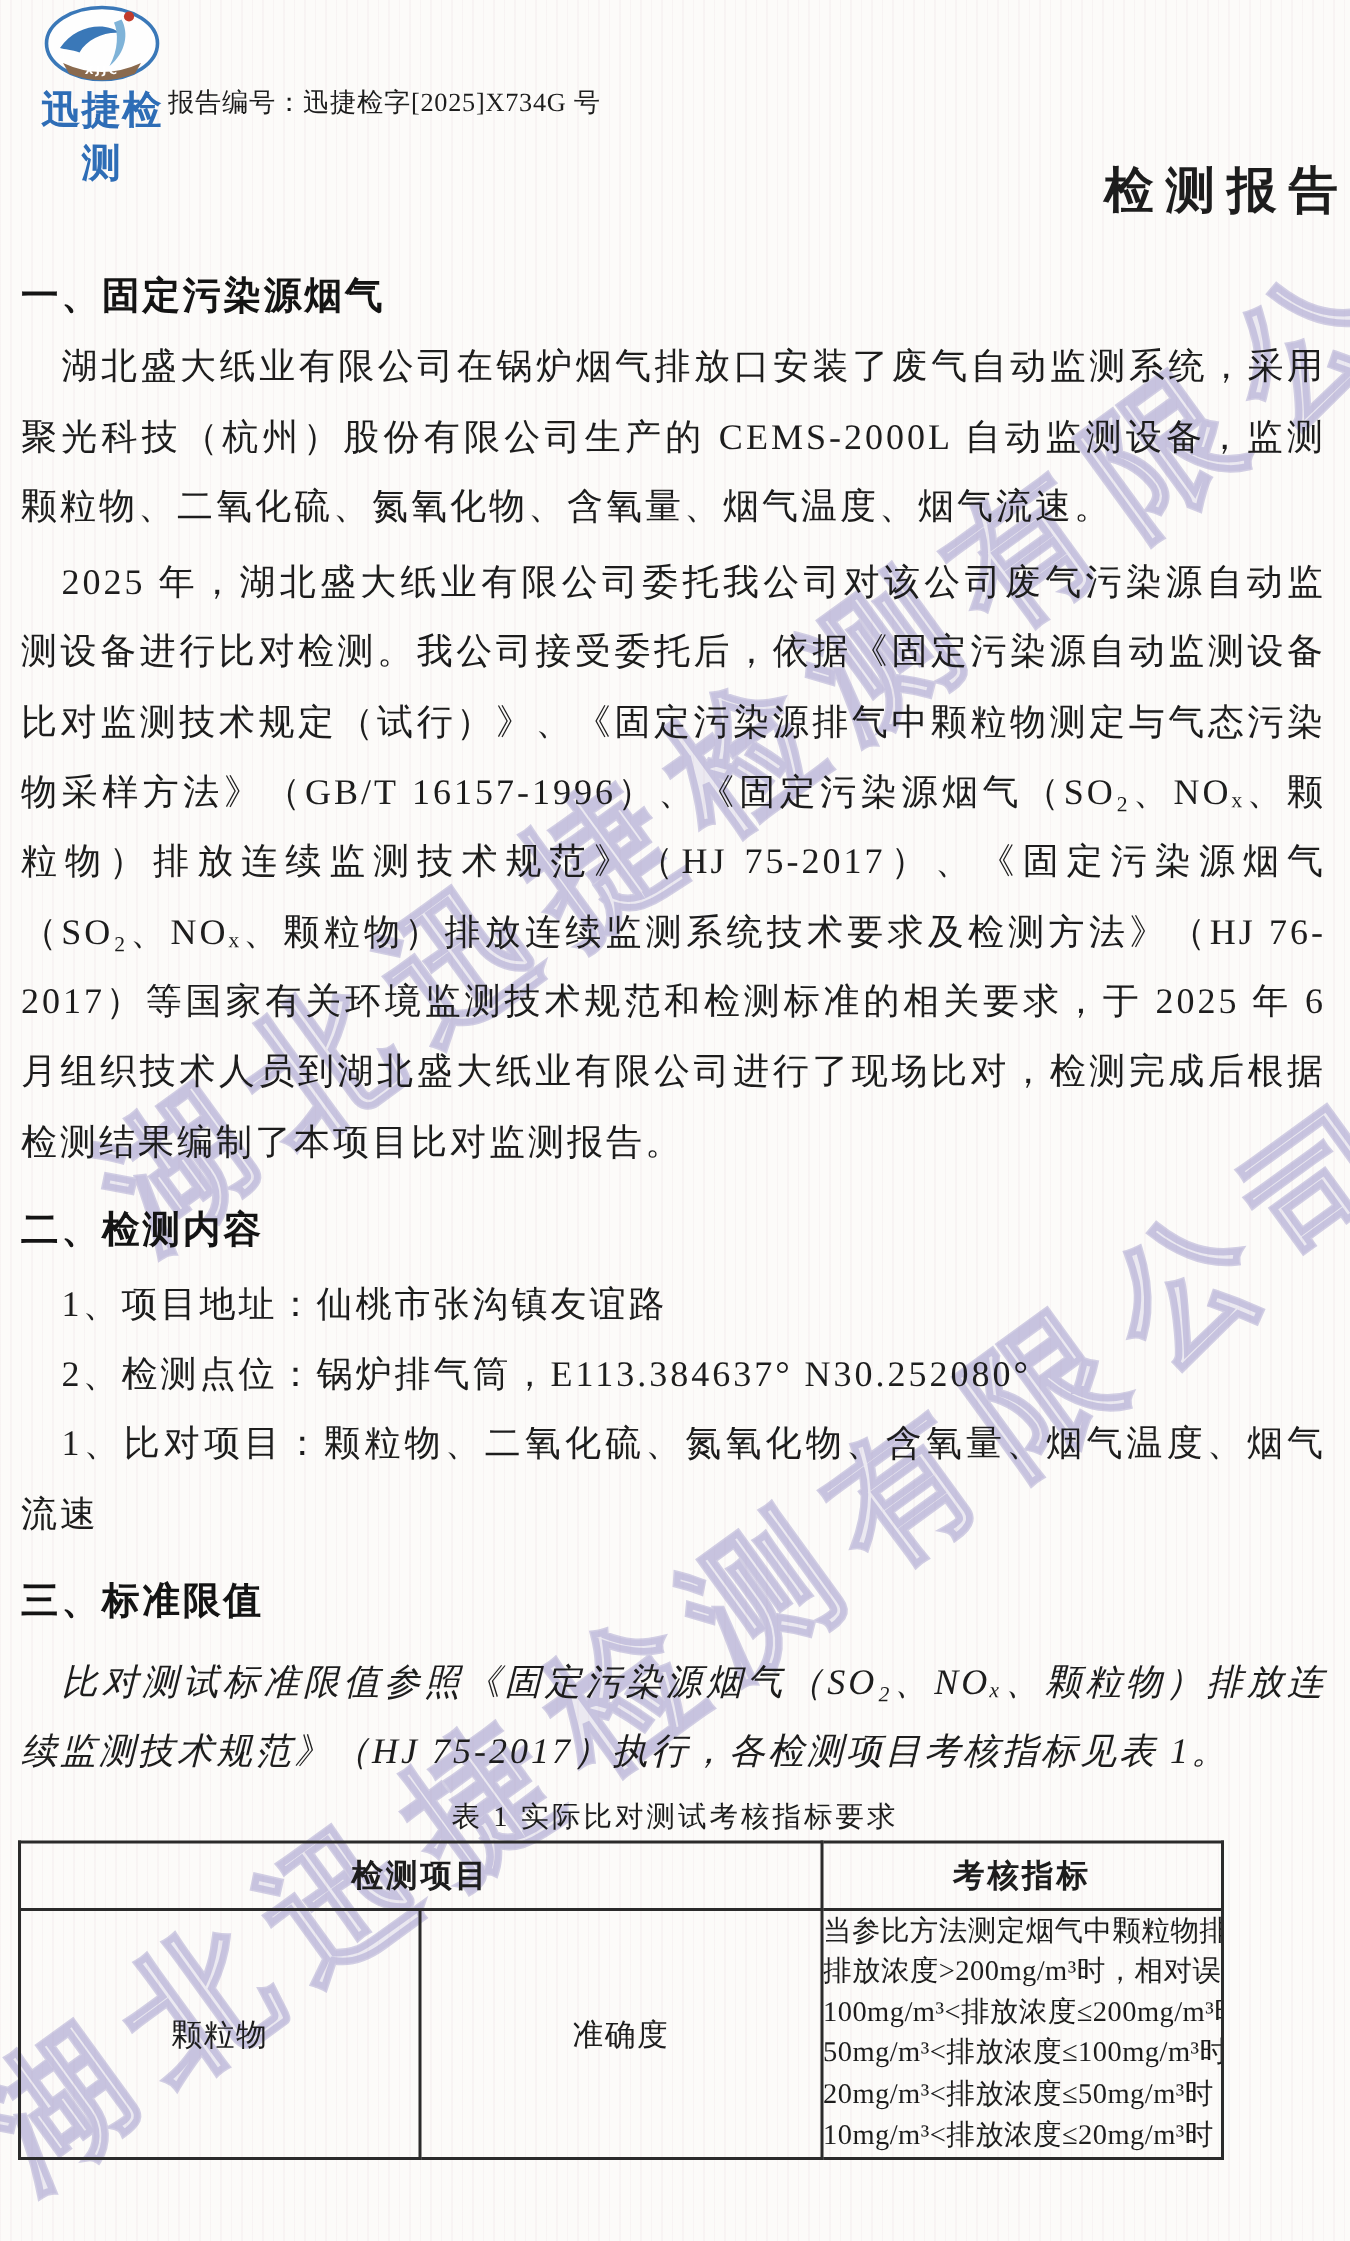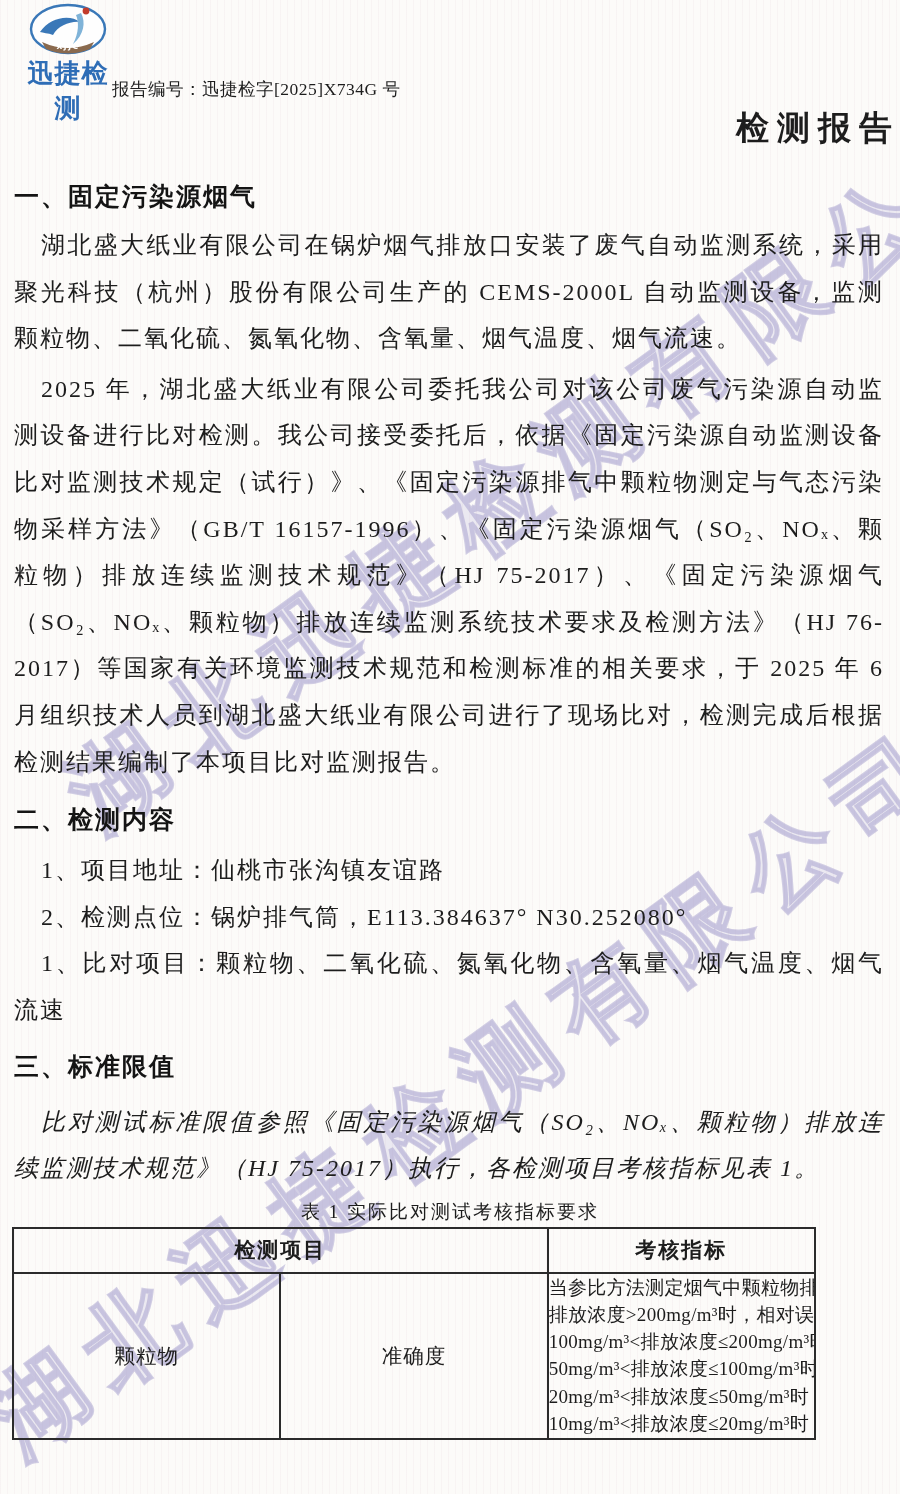--- a/index.html
+++ b/index.html
@@ -33,21 +33,21 @@
   
   .hdr{position:relative;height:96px;}
   .logo-svg{position:absolute;left:26px;top:2px;width:84px;height:60px;}
   .brand{
     position:absolute;left:20px;top:56px;width:96px;
     text-align:center;
     font-family:"DejaVu Sans","Liberation Sans",sans-serif;
     font-weight:bold;font-size:26px;letter-spacing:1px;
     color:#2e6db6;
   }
-  .report-no{position:absolute;left:112px;top:77px;font-size:17.5px;letter-spacing:0.5px;}
+  .report-no{position:absolute;left:112px;top:56px;font-size:17.5px;letter-spacing:0.5px;}
 
   .title{
     margin:8px 0 0 0;
     text-align:right;
     font-size:33px;line-height:48px;
     font-weight:bold;letter-spacing:8px;
   }
   .sec-h{
     margin:0 0 0 14px;
     font-family:"DejaVu Sans","Liberation Sans",sans-serif;

